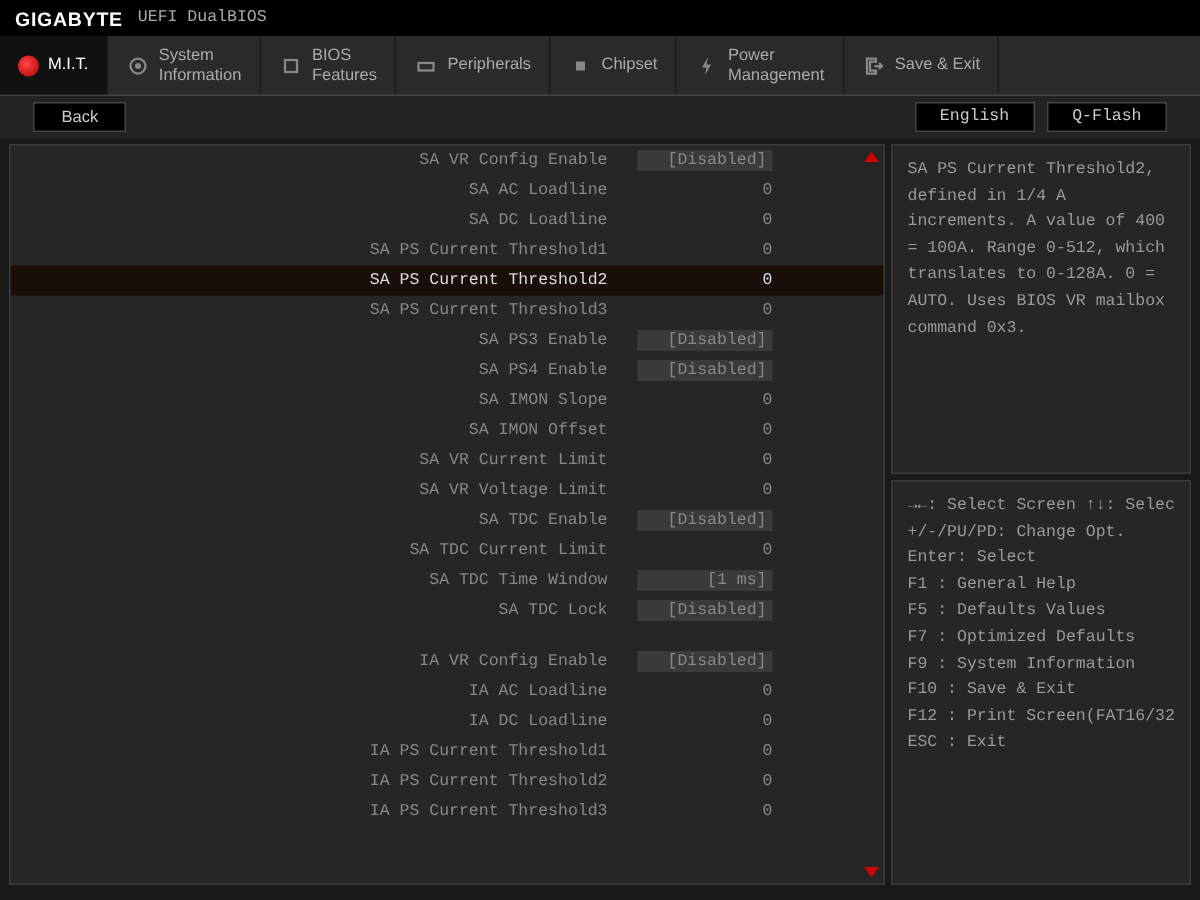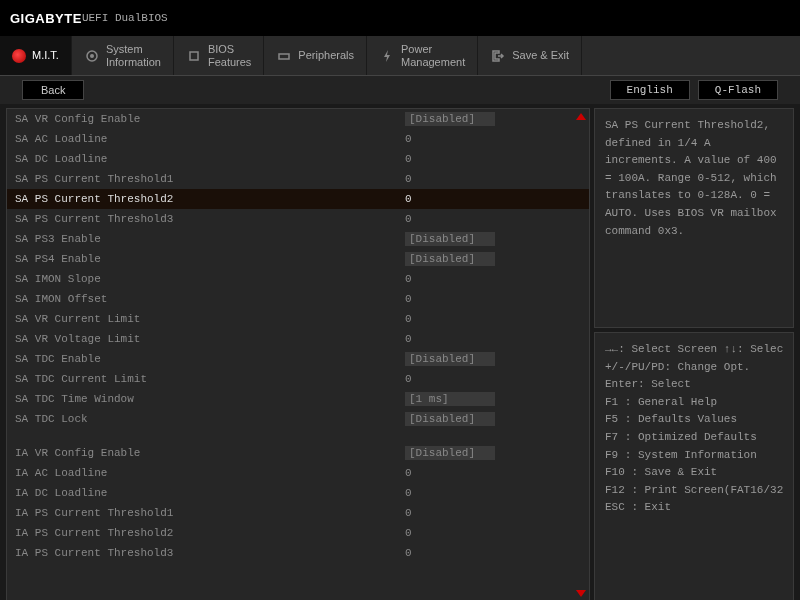--- a/index.html
+++ b/index.html
@@ -5,25 +5,26 @@
   * { margin: 0; padding: 0; box-sizing: border-box; }
   body {
     width: 800px; height: 600px;
     background: #1a1a1a;
     font-family: "Courier New", monospace;
     font-size: 11px;
     color: #888;
     overflow: hidden;
   }
   .titlebar {
-    height: 36px;
+    height: 24px;
     background: #000;
     display: flex;
     align-items: center;
     padding: 0 10px;
+    gap: 10px;
   }
   .brand { color: #fff; font-weight: bold; font-family: Arial, sans-serif; font-size: 13px; letter-spacing: 0.5px;}
   .subtitle { color: #aaa; font-size: 11px; font-family: Liberation Mono, monospace;}
   .tabs {
     height: 40px;
     background: #2a2a2a;
     display: flex;
     align-items: stretch;
     border-bottom: 1px solid #444;
   }
@@ -81,20 +82,21 @@
     height: 504px;
     padding: 4px 6px 6px 6px;
     gap: 4px;
   }
   .left-panel {
     flex: 1;
     background: #262626;
     border: 1px solid #3a3a3a;
     position: relative;
     overflow: hidden;
+    text-align: right;
   }
   .setting-row {
     display: flex;
     height: 20px;
     align-items: center;
     padding: 0 8px;
   }
   .setting-row.highlighted {
     background: #1a0f08;
     color: #ddd;
@@ -169,20 +171,28 @@
     <span class="tab-label" style="white-space:pre-line">BIOS
 Features</span>
   </div>
   <div class="tab">
     <span class="tab-icon">
         <svg width="16" height="16" viewBox="0 0 16 16">
           <rect x="3" y="6" width="10" height="5" fill="none" stroke="#888" stroke-width="1.5"></rect>
         </svg>
       </span>
     <span class="tab-label">Peripherals</span>
+  </div>
+  <div class="tab">
+    <span class="tab-icon">
+        <svg width="16" height="16" viewBox="0 0 16 16">
+          <rect x="5" y="5" width="6" height="6" fill="#888"></rect>
+        </svg>
+      </span>
+    <span class="tab-label">Chipset</span>
   </div>
   <div class="tab">
     <span class="tab-icon">
         <svg width="16" height="16" viewBox="0 0 16 16">
           <path d="M9 2 L5 9 L8 9 L7 14 L11 7 L8 7 Z" fill="#888"></path>
         </svg>
       </span>
     <span class="tab-label" style="white-space:pre-line">Power
 Management</span>
   </div>

